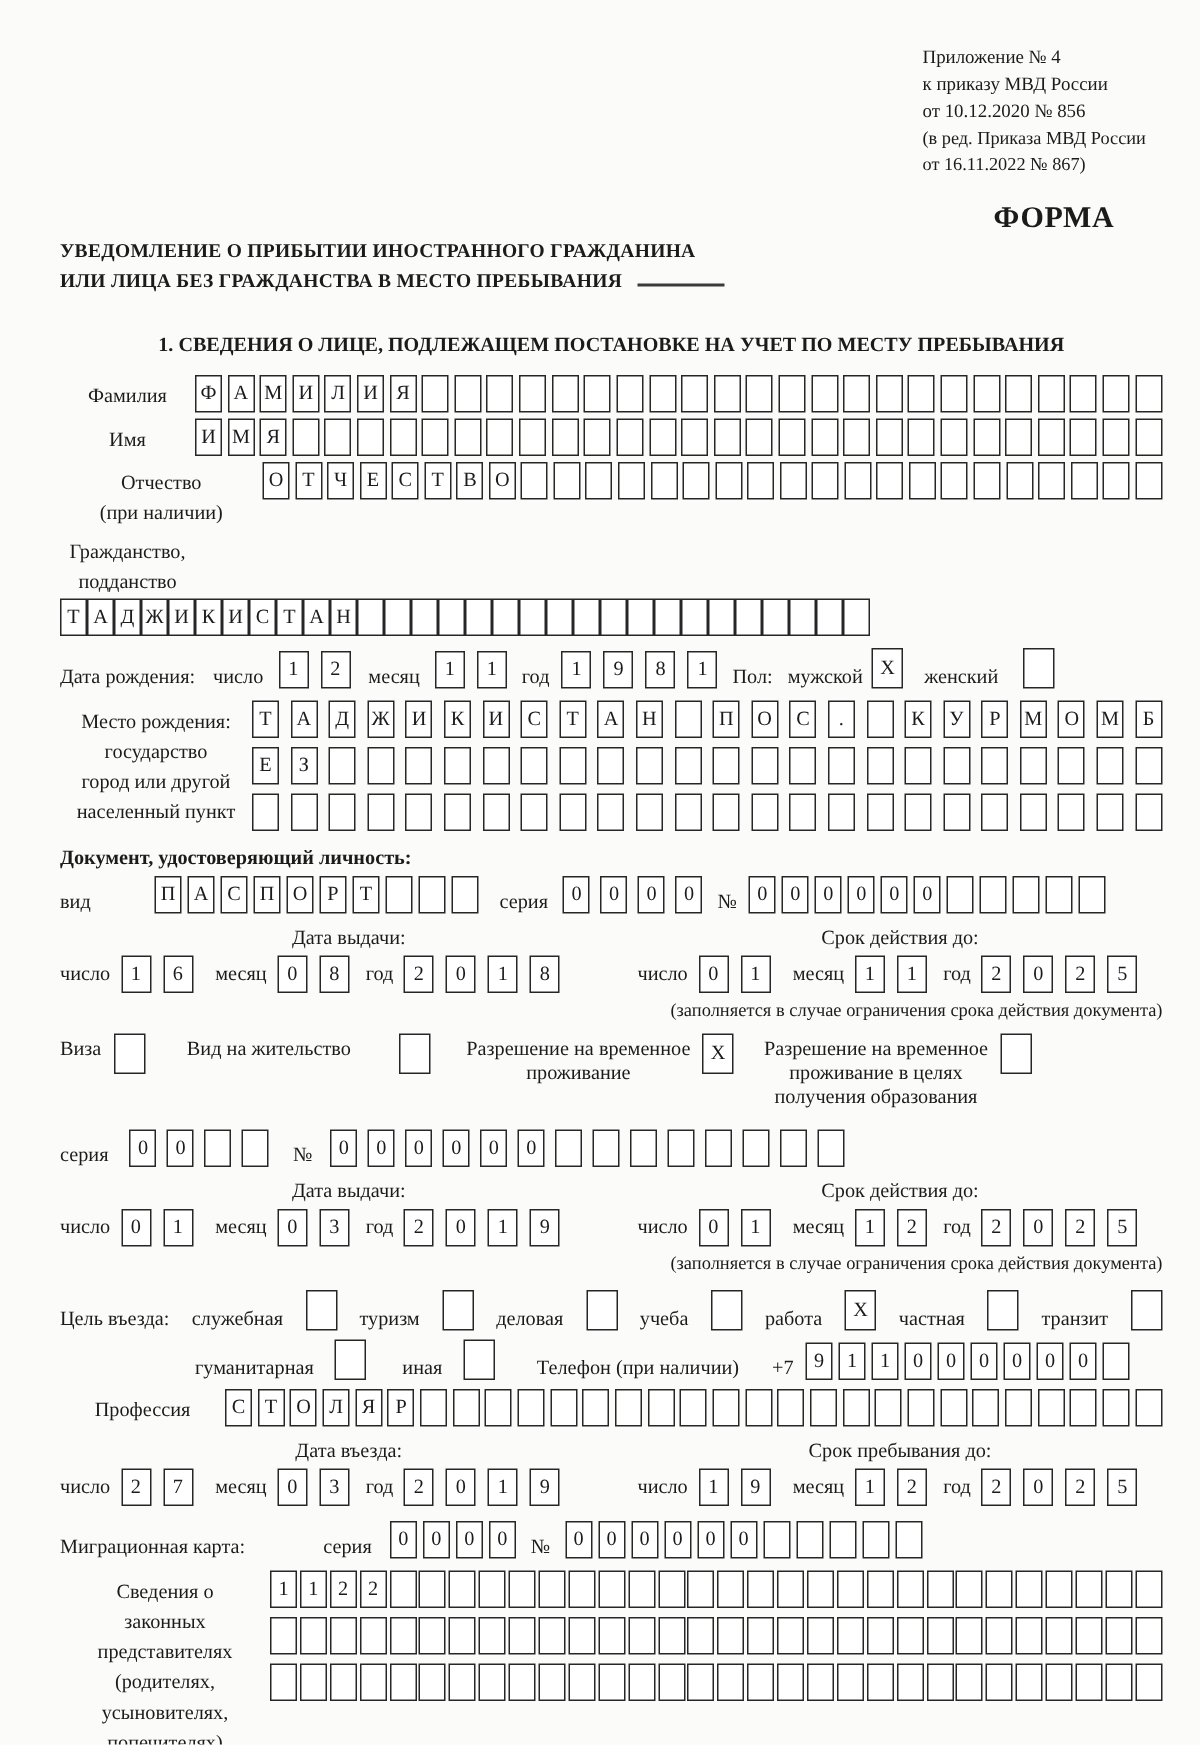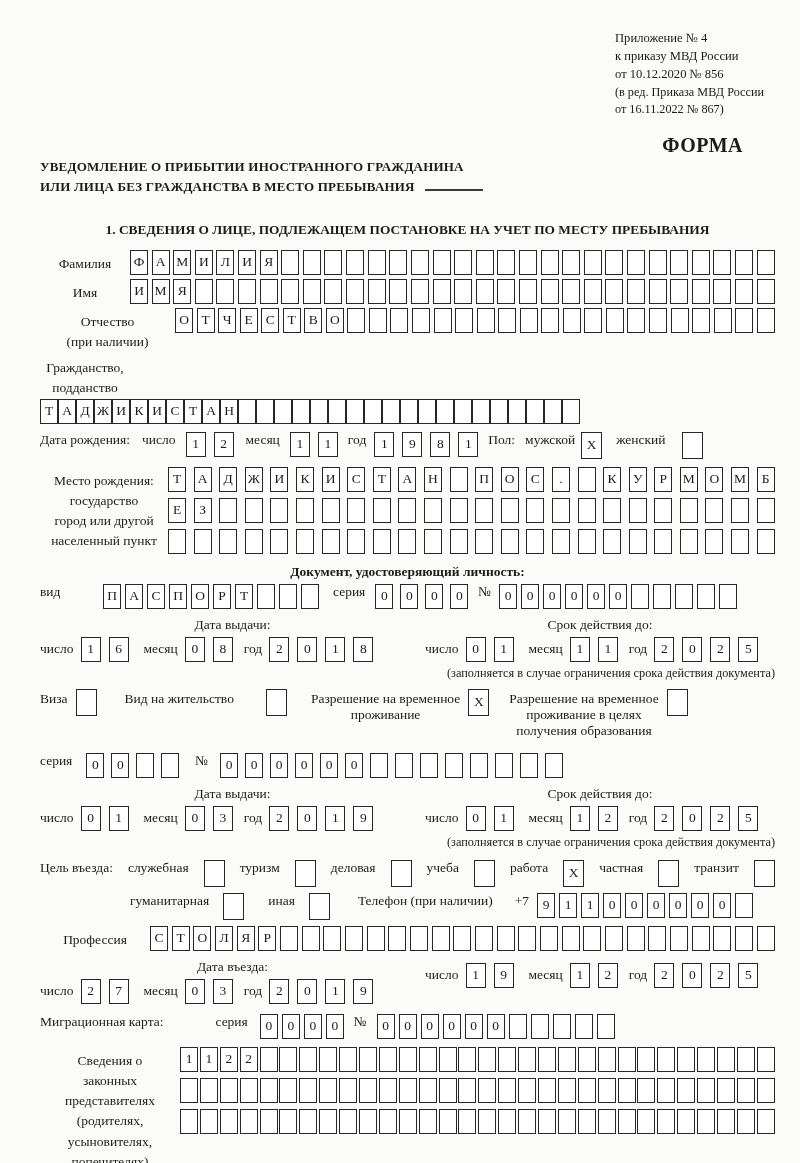--- a/index.html
+++ b/index.html
@@ -37,39 +37,39 @@
 }
 .strip { display:flex; align-items:center; }
 .strip.fill { flex:1; justify-content:space-between; }
 .strip.gapped { gap:4px; }
 .strip.wgap { gap:7px; }
 .strip.datecells { gap:8px; }
 .datecells .cell { width:20px; }
 .cbox .cell { width:21px; height:27px; }
 .rows { flex:1; display:flex; flex-direction:column; gap:6px; }
 
-.inline-row { display:flex; align-items:flex-start; font-size:13.5px; flex-wrap:nowrap; }
+.inline-row { display:flex; align-items:flex-end; font-size:13.5px; flex-wrap:nowrap; }
 .inline-row .lbl { white-space:nowrap; }
 
 
 .dates { display:flex; margin-top:8px;justify-content:center; }
 .dcol.left { width:385px; } .dcol.right { flex:1; }
 .dhead { text-align:center; font-size:13.5px; }
 .dline { display:flex; align-items:center; gap:7px; font-size:13.5px; margin-top:4px; }
 .restrict-note { text-align:right; font-size:12.3px; margin-top:4px; }
 
 .para { font-size:13.5px; line-height:1.85; margin-top:10px; }
 
 
 .opt-row { display:flex; align-items:flex-start; margin-top:6px; font-size:13.5px; }
 .opt-label { white-space:pre-line; padding-top:4px; }
 .opt-label.center { text-align:center; }
 .opt-row .cbox { margin-left:8px; margin-top:2px; }
 
-.doc-head { text-align:center; font-weight:bold; font-size:13.5px; margin-top:10px; }
+.doc-head { text-align:left; font-weight:bold; font-size:13.5px; margin-top:10px; }
 </style>
 </head>
 <body>
 
 <div class="page">
 
   <div class="annex">
     <div class="annex-main">Приложение № 4
 к приказу МВД России
 от 10.12.2020 № 856</div>
@@ -644,20 +644,21 @@
         <span style="margin-left:4px">год</span>
         <span class="strip datecells">
             <span class="cell">2</span>
             <span class="cell">0</span>
             <span class="cell">1</span>
             <span class="cell">9</span>
           </span>
       </div>
     </div>
     <div class="dcol right">
+      <div class="dhead">Срок пребывания до:</div>
       <div class="dline">
         <span>число</span>
         <span class="strip datecells">
             <span class="cell">1</span>
             <span class="cell">9</span>
           </span>
         <span style="margin-left:8px">месяц</span>
         <span class="strip datecells">
             <span class="cell">1</span>
             <span class="cell">2</span>

